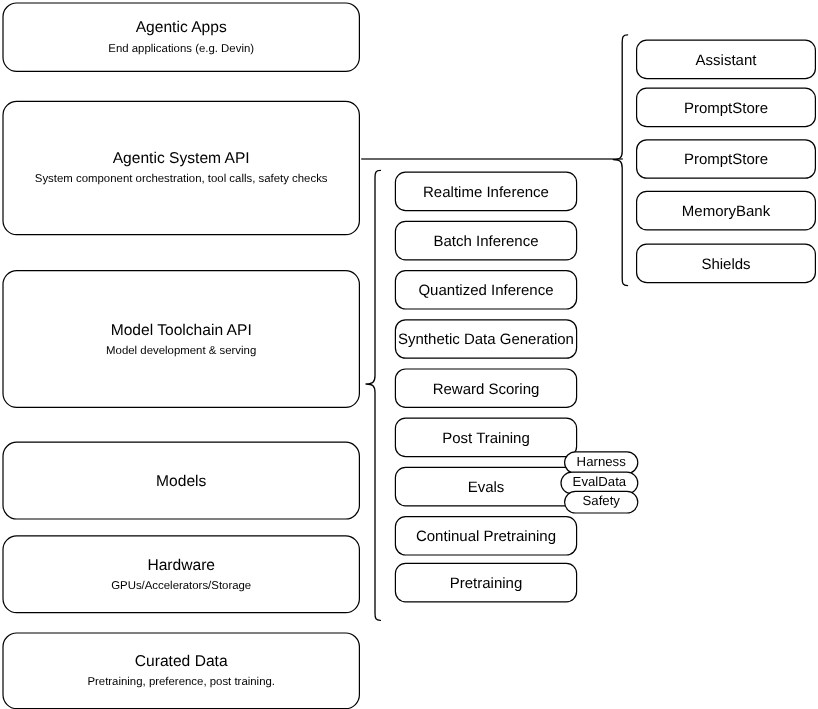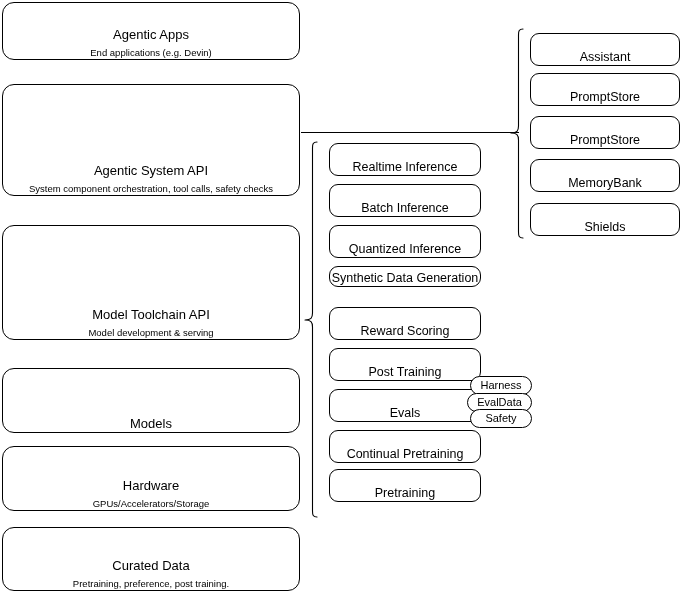--- a/index.html
+++ b/index.html
@@ -20,21 +20,21 @@
   }
   .box {
     position: absolute;
     box-sizing: border-box;
     border: 1px solid #000000;
     border-radius: 10px;
     background: #ffffff;
     display: flex;
     flex-direction: column;
     align-items: center;
-    justify-content: flex-end;
+    justify-content: center;
     text-align: center;
   }
   .box .title {
     font-size: 13px;
     line-height: 16px;
     color: #000000;
   }
   .box .subtitle {
     font-size: 9.5px;
     line-height: 13px;
@@ -137,21 +137,21 @@
 
   <div class="box cap-box" style="left:329px; top:143px; width:152px; height:33px;">
     <div class="title">Realtime Inference</div>
   </div>
   <div class="box cap-box" style="left:329px; top:184px; width:152px; height:33px;">
     <div class="title">Batch Inference</div>
   </div>
   <div class="box cap-box" style="left:329px; top:225px; width:152px; height:33px;">
     <div class="title">Quantized Inference</div>
   </div>
-  <div class="box cap-box" style="left:329px; top:266px; width:152px; height:21px;">
+  <div class="box cap-box" style="left:329px; top:266px; width:152px; height:33px;">
     <div class="title">Synthetic Data Generation</div>
   </div>
   <div class="box cap-box" style="left:329px; top:307px; width:152px; height:33px;">
     <div class="title">Reward Scoring</div>
   </div>
   <div class="box cap-box" style="left:329px; top:348px; width:152px; height:33px;">
     <div class="title">Post Training</div>
   </div>
   <div class="box cap-box" style="left:329px; top:389px; width:152px; height:33px;">
     <div class="title">Evals</div>

